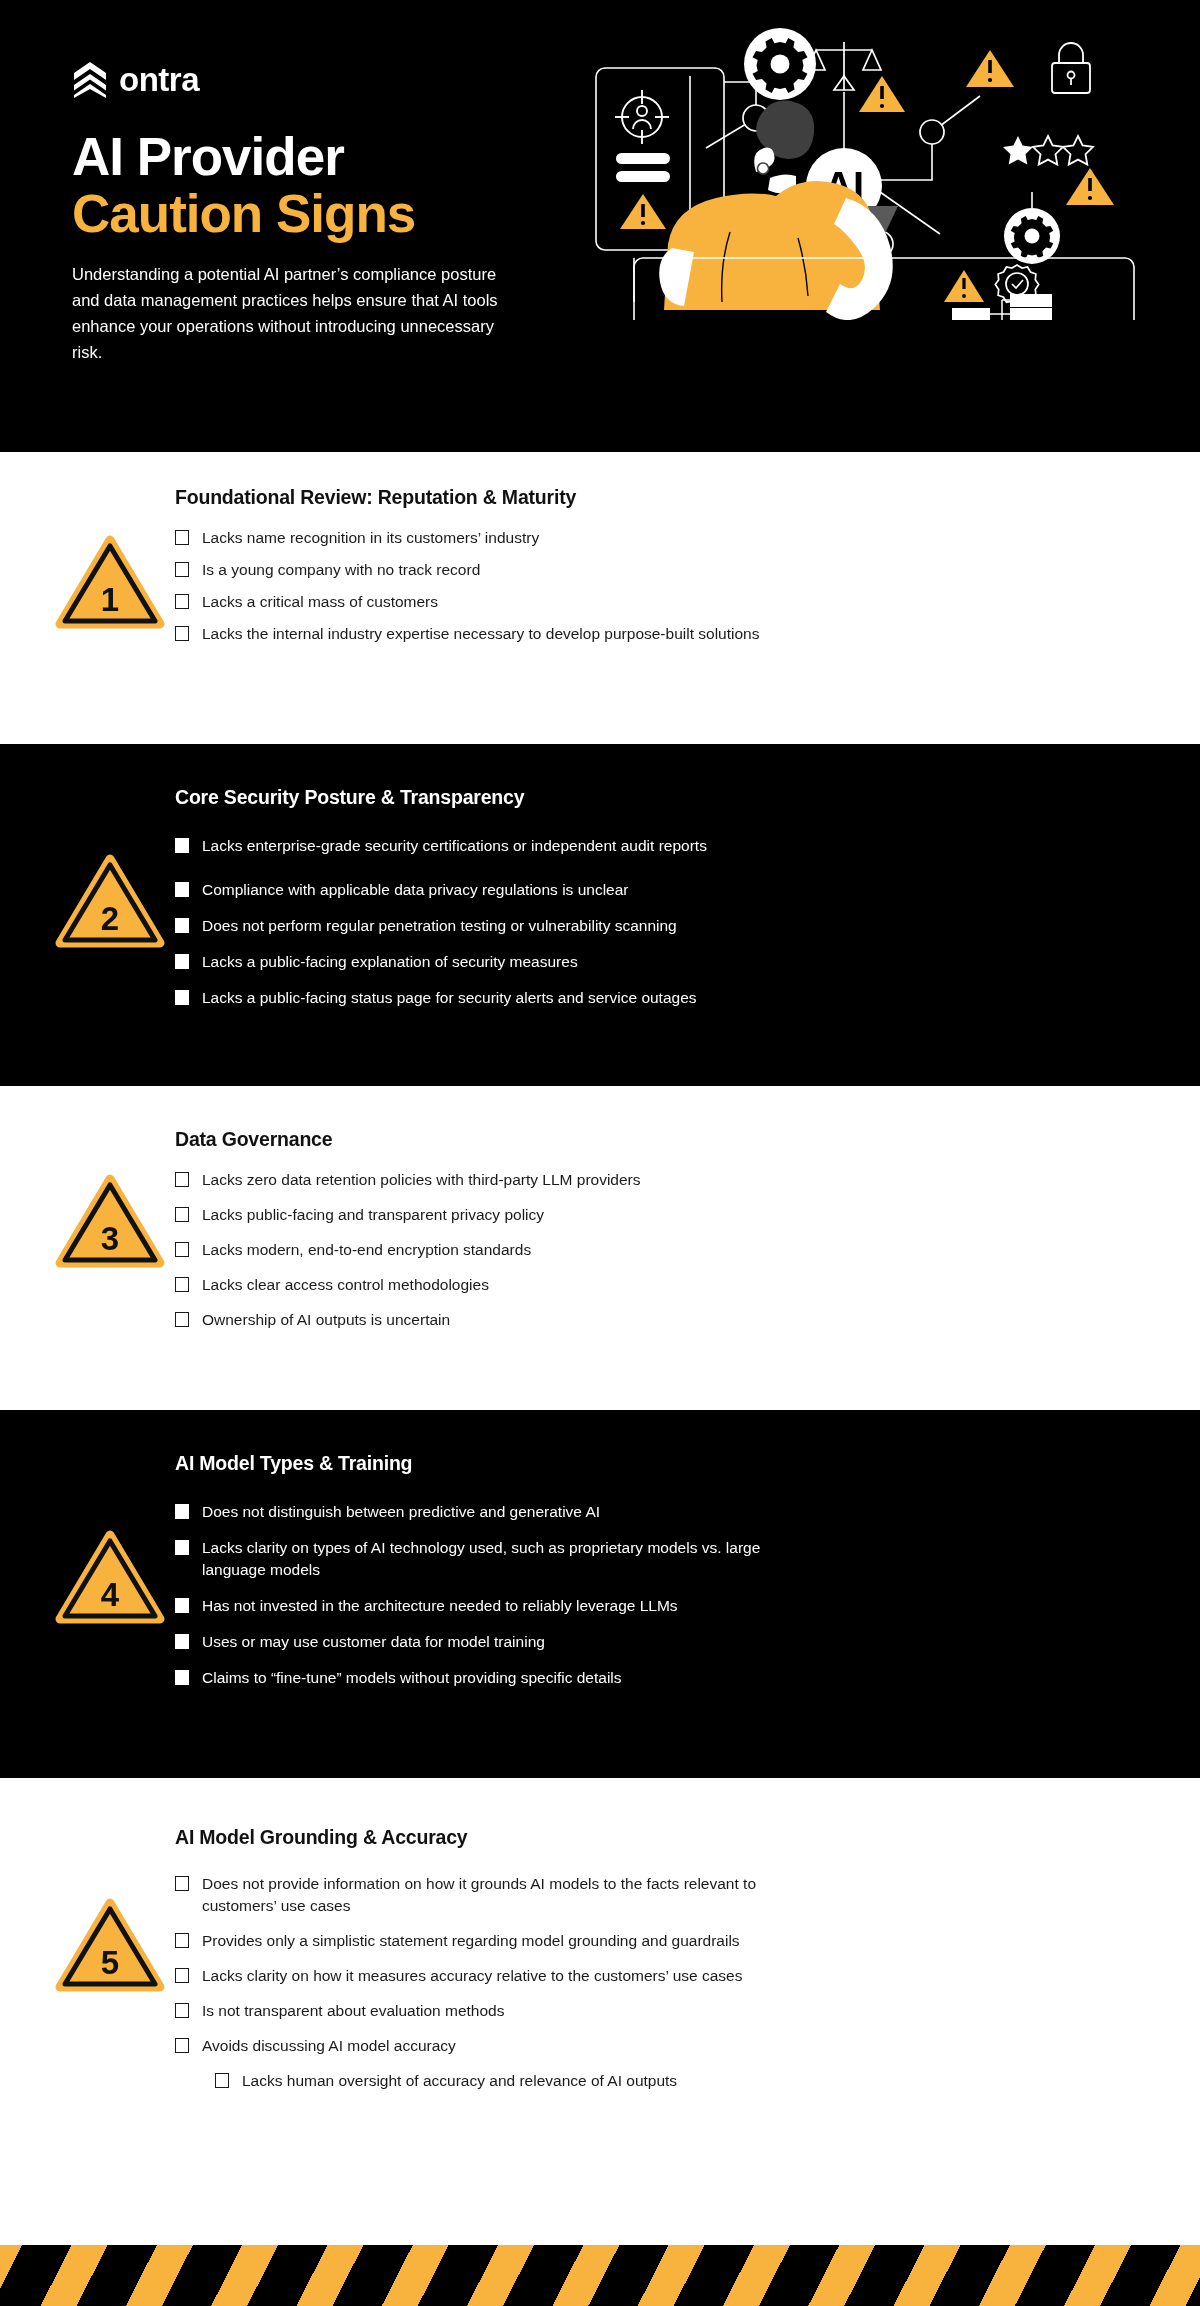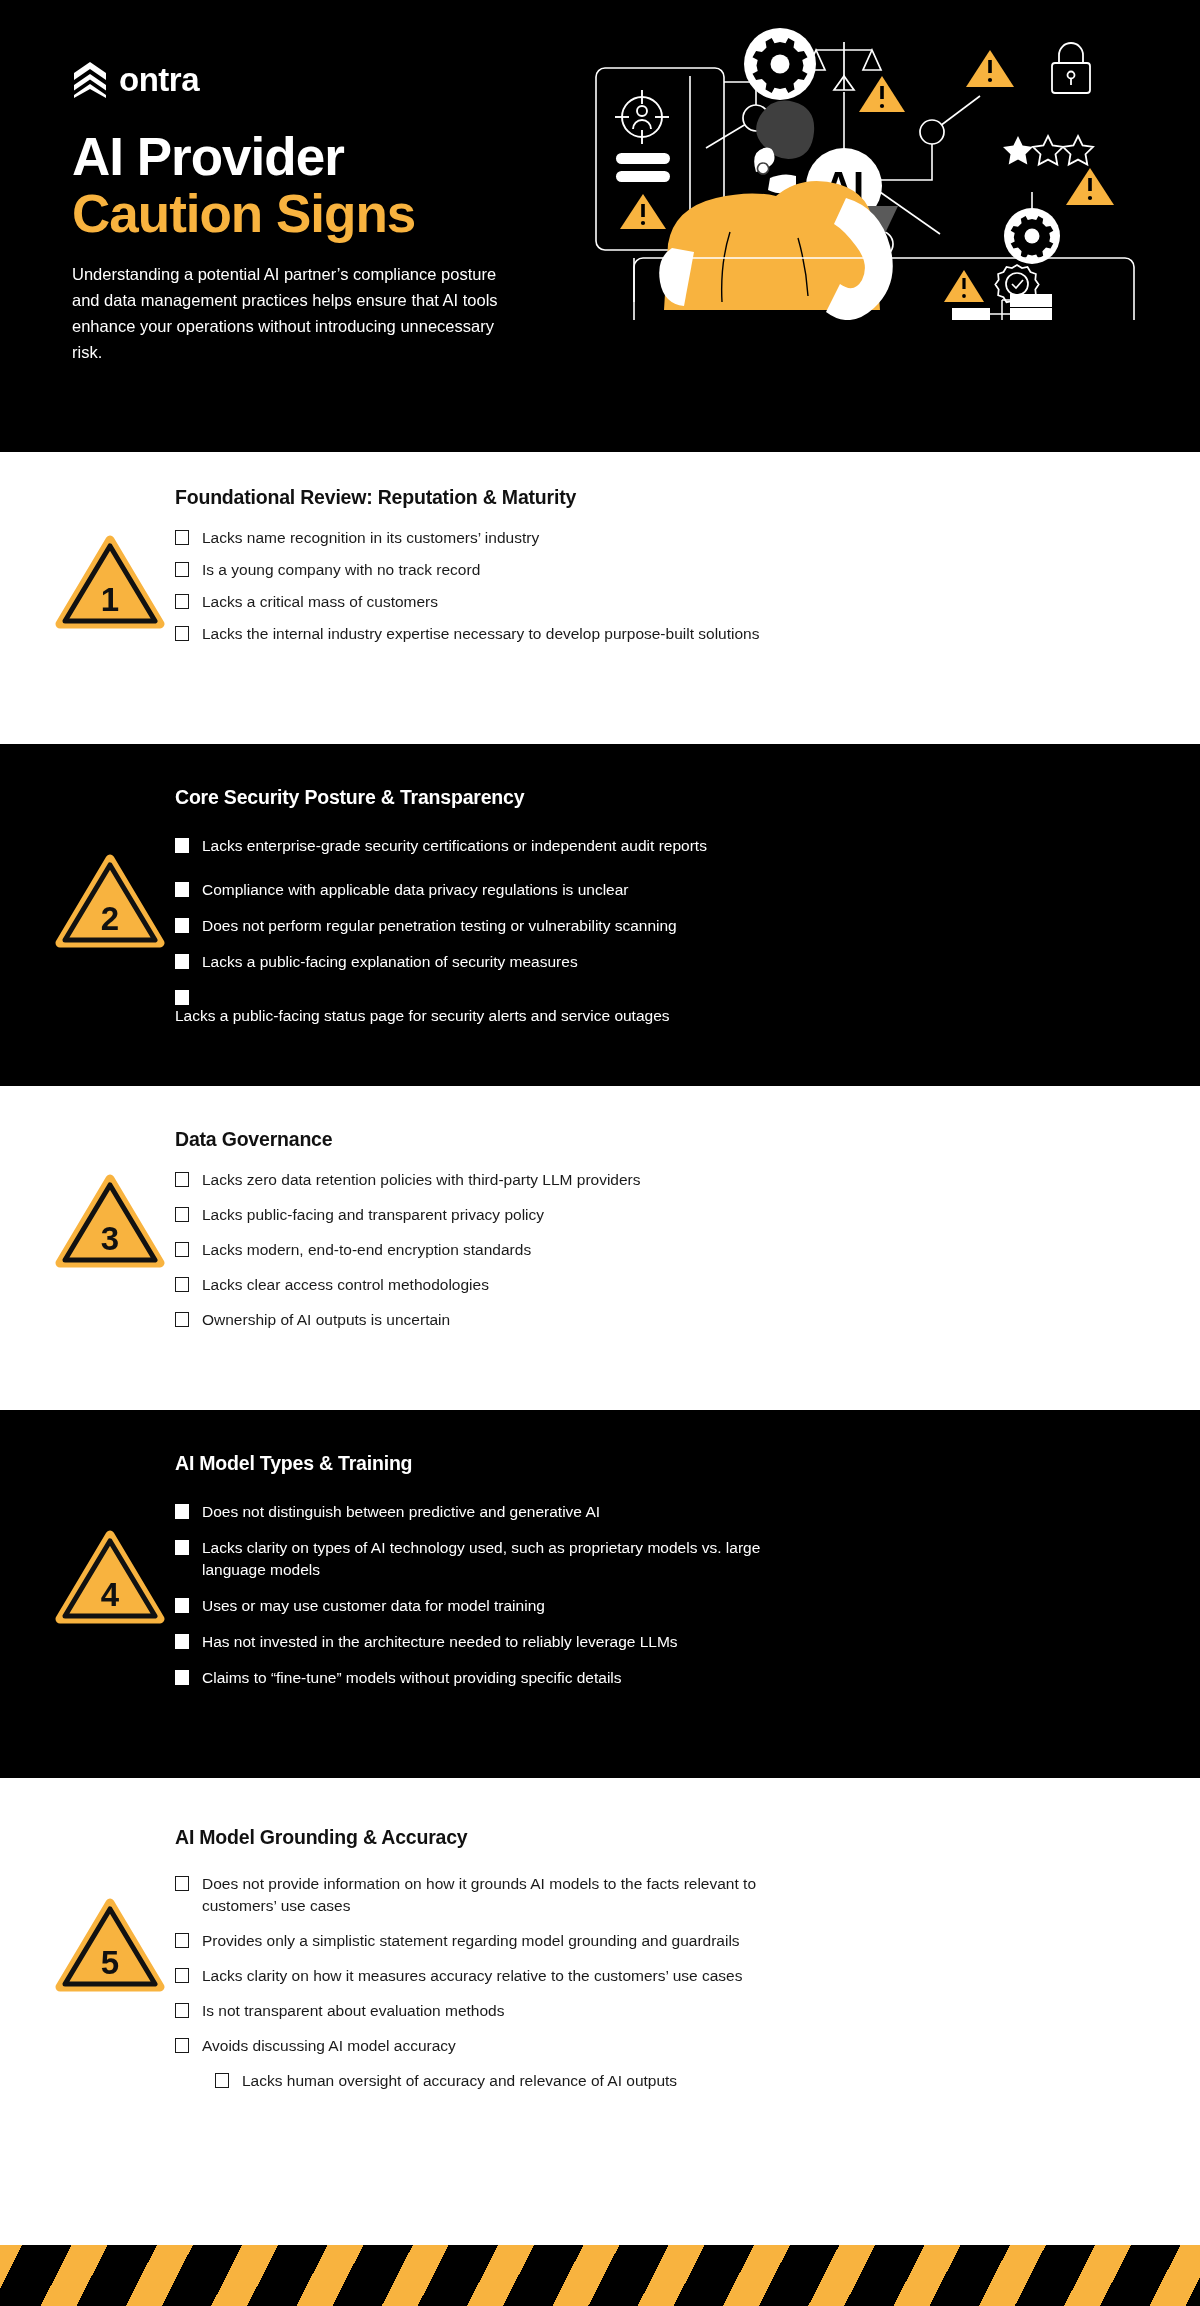--- a/index.html
+++ b/index.html
@@ -318,21 +318,21 @@
             <span class="li-text">Compliance with applicable data privacy regulations is unclear</span>
           </li>
         <li style="margin-bottom:14px;">
             <span class="cbox"></span>
             <span class="li-text">Does not perform regular penetration testing or vulnerability scanning</span>
           </li>
         <li style="margin-bottom:14px;">
             <span class="cbox"></span>
             <span class="li-text">Lacks a public-facing explanation of security measures</span>
           </li>
-        <li style="margin-bottom:14px;flex-direction:column;">
+        <li style="margin-bottom:14px;">
             <span class="cbox"></span>
             <span class="li-text">Lacks a public-facing status page for security alerts and service outages</span>
           </li>
       </ul>
     </div>
   </div>
 </div>
 
 <div class="section light" style="height:324px;">
   <div class="sec-inner">
@@ -386,25 +386,25 @@
         <li style="margin-bottom:14px;">
             <span class="cbox"></span>
             <span class="li-text">Does not distinguish between predictive and generative AI</span>
           </li>
         <li style="margin-bottom:14px;max-width:620px;">
             <span class="cbox"></span>
             <span class="li-text">Lacks clarity on types of AI technology used, such as proprietary models vs. large language models</span>
           </li>
         <li style="margin-bottom:14px;">
             <span class="cbox"></span>
+            <span class="li-text">Has not invested in the architecture needed to reliably leverage LLMs</span>
+          </li>
+        <li style="margin-bottom:14px;">
+            <span class="cbox"></span>
             <span class="li-text">Uses or may use customer data for model training</span>
-          </li>
-        <li style="margin-bottom:14px;">
-            <span class="cbox"></span>
-            <span class="li-text">Has not invested in the architecture needed to reliably leverage LLMs</span>
           </li>
         <li style="margin-bottom:14px;">
             <span class="cbox"></span>
             <span class="li-text">Claims to “fine-tune” models without providing specific details</span>
           </li>
       </ul>
     </div>
   </div>
 </div>
 

